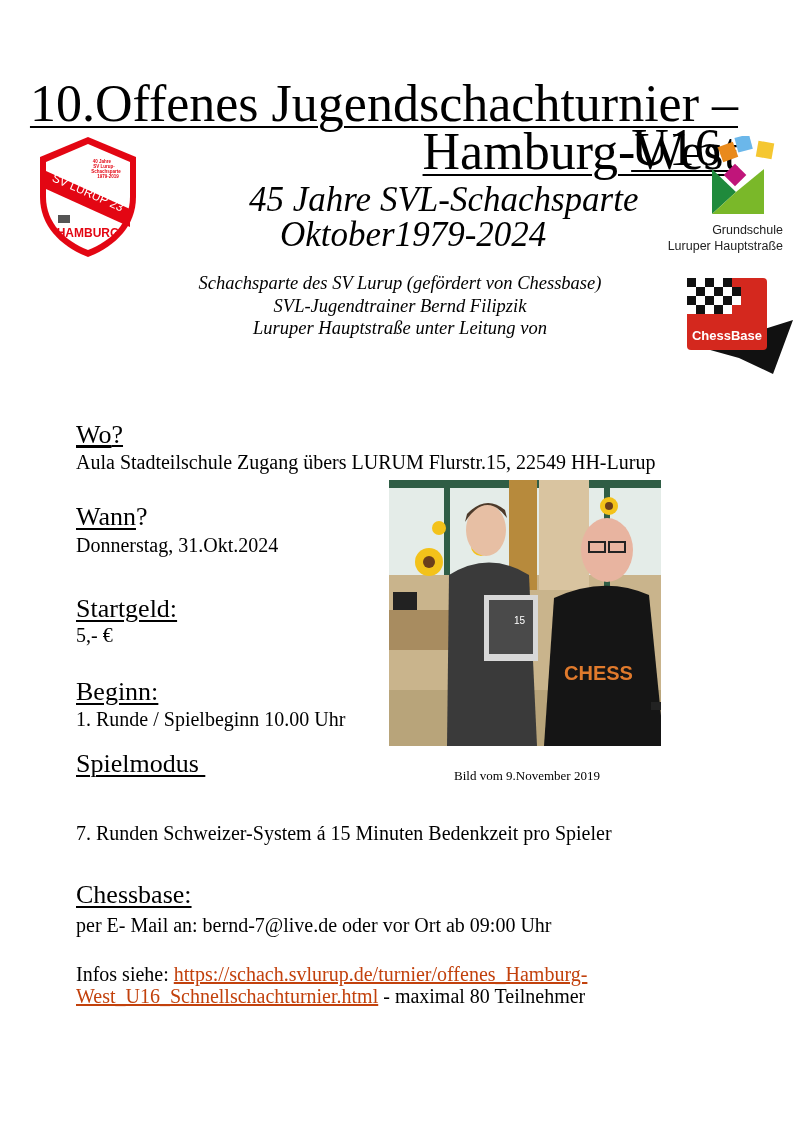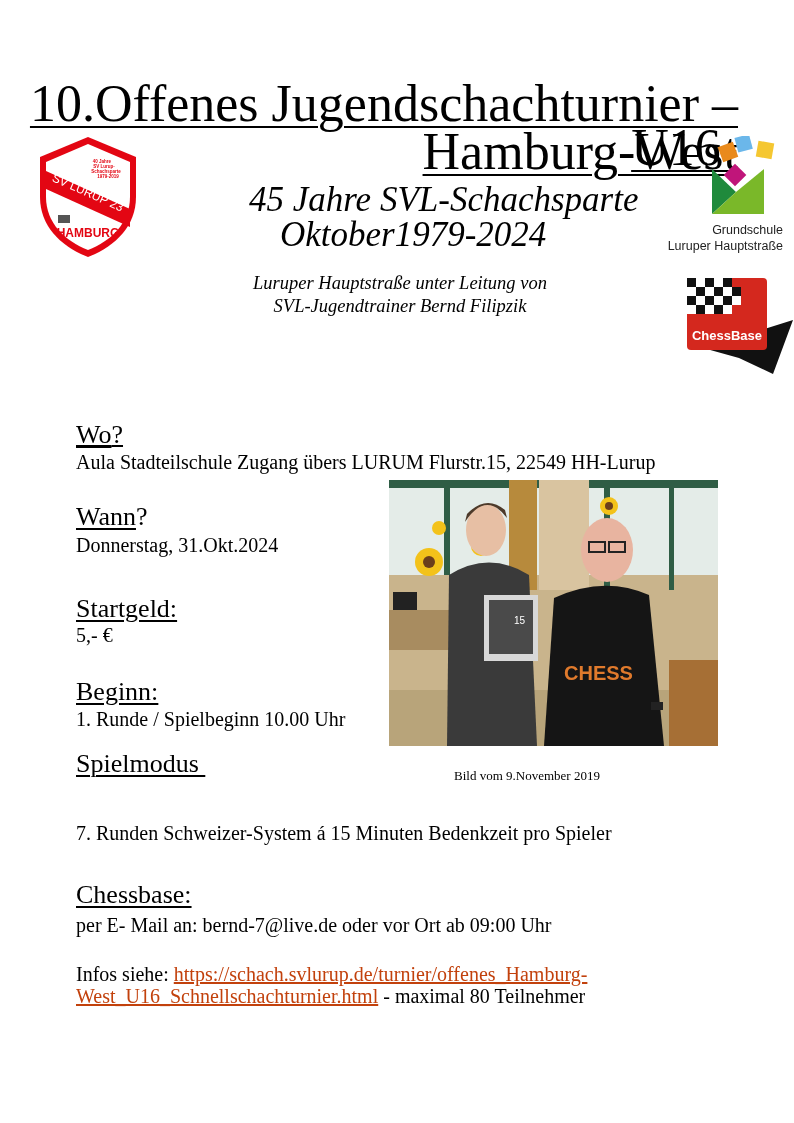--- a/index.html
+++ b/index.html
@@ -14,21 +14,21 @@
   .intro { left:140px; width:520px; text-align:center; font-style:italic; font-size:18.5px; line-height:22.5px; top:272px; }
   .heading { left:76px; font-size:26px; line-height:30px; }
   .heading u { text-decoration-thickness:2px; text-underline-offset:3px; }
   .body { left:76px; font-size:20px; line-height:22px; }
   .caption { font-size:13px; line-height:16px; }
   .link { color:#c2410c; text-decoration:underline; }
   
   .shield { left:36px; top:135px; width:104px; height:124px; }
   .gs-logo { left:640px; top:136px; width:150px; height:125px; }
   .cb-logo { left:683px; top:276px; width:112px; height:100px; }
-  .photo { left:389px; top:480px; width:329px; height:266px; overflow:hidden; }
+  .photo { left:389px; top:480px; width:272px; height:266px; overflow:hidden; }
 </style>
 </head>
 <body>
 
 <div class="abs title t1">10.Offenes Jugendschachturnier – U16-</div>
 <div class="abs title t2">Hamburg-West</div>
 
 <div class="abs shield">
   <svg width="104" height="124" viewBox="0 0 104 124">
     <path d="M52 2 L100 22 L100 62 C100 92 78 112 52 122 C26 112 4 92 4 62 L4 22 Z" fill="#e30613"></path>
@@ -54,22 +54,23 @@
     <rect x="117" y="6" width="16" height="16" fill="#f5c731" transform="rotate(10 125 14)"></rect>
     <polygon points="72,33 96,56 72,78" fill="#1f8a3c"></polygon>
     <polygon points="124,33 124,78 72,78 96,56" fill="#7ab829"></polygon>
     <rect x="87" y="31" width="16" height="16" fill="#c0157a" transform="rotate(45 95 39)"></rect>
     <text x="143" y="98" font-family="Liberation Sans, sans-serif" font-size="12.5" fill="#222" text-anchor="end">Grundschule</text>
     <text x="143" y="114" font-family="Liberation Sans, sans-serif" font-size="12.5" fill="#222" text-anchor="end">Luruper Hauptstraße</text>
   </svg>
 </div>
 
 <div class="abs intro">
+  <div>Schachsparte des SV Lurup (gefördert von Chessbase)</div>
+  <div>SVL-Jugendtrainer Bernd Filipzik</div>
   <div>Luruper Hauptstraße unter Leitung von</div>
-  <div>SVL-Jugendtrainer Bernd Filipzik</div>
 </div>
 
 <div class="abs cb-logo">
   <svg width="112" height="100" viewBox="0 0 112 100">
     <polygon points="20,72 110,44 90,98 56,82" fill="#111"></polygon>
     <rect x="4" y="2" width="80" height="72" rx="4" fill="#d4281e"></rect>
     <g fill="#111">
       <rect x="4" y="2" width="9" height="9"></rect>
         <rect x="22" y="2" width="9" height="9"></rect>
         <rect x="40" y="2" width="9" height="9"></rect>

